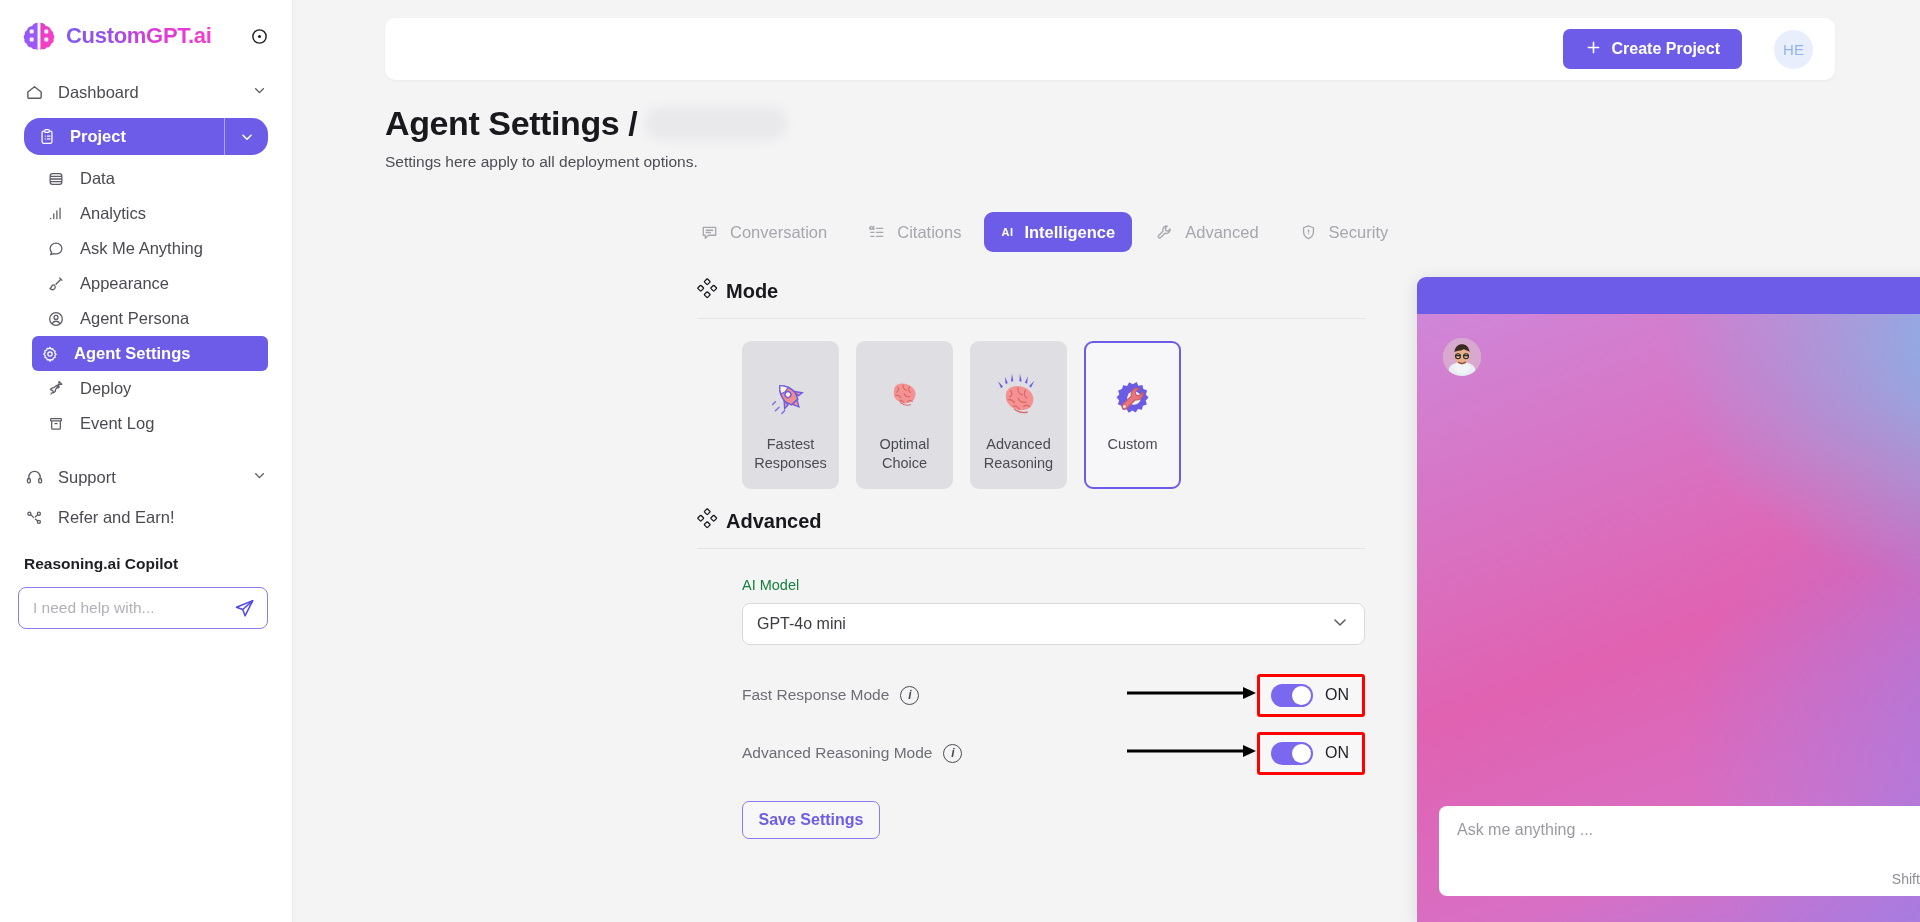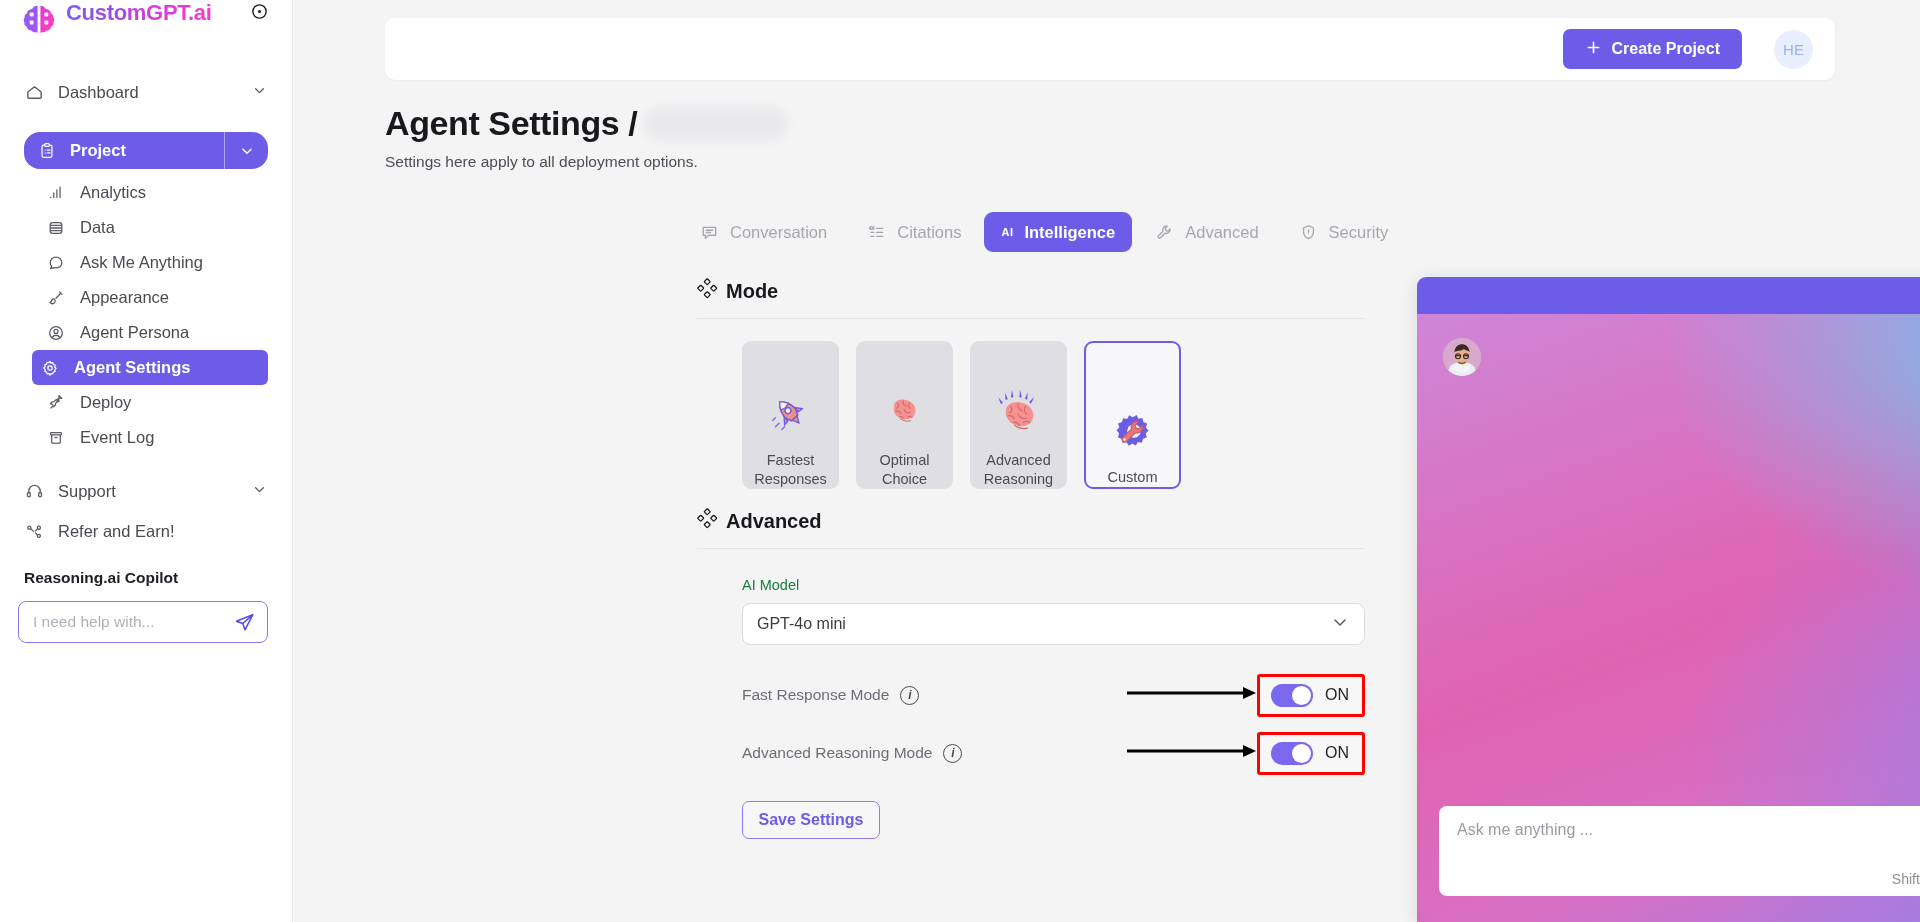--- a/index.html
+++ b/index.html
@@ -13,21 +13,21 @@
 
   
   .sidebar {
     width: 293px; height: 922px;
     background: #ffffff;
     border-right: 1px solid #e8e8ec;
     flex: 0 0 293px;
     position: relative;
   }
   .brand-row {
-    display: flex; 
+    display: flex; align-items: center;
     height: 72px; padding: 0 22px 0 20px;
   }
   .brand-logo { width: 38px; height: 38px; flex: 0 0 38px; }
   .brand-name {
     font-size: 22px; font-weight: bold; letter-spacing: -0.3px;
     margin-left: 8px;
     background: linear-gradient(90deg,#7c5cf0 0%, #9b4ded 30%, #d93bd6 60%, #f83ad0 100%);
     -webkit-background-clip: text; background-clip: text;
     -webkit-text-fill-color: transparent; color: transparent;
     white-space: nowrap;
@@ -41,21 +41,21 @@
   .nav-top-item {
     display: flex; align-items: center; gap: 14px;
     height: 40px; color: #4a4a52; font-size: 16.5px;
     cursor: pointer;
   }
   .nav-top-item .ico { width: 20px; display:flex; justify-content:center; color:#5c5c66; }
   .nav-top-item .chev { margin-left: auto; color:#5c5c66; }
 
   .project-pill {
     display: flex; align-items: center;
-    height: 37px; margin-top: 20px;
+    height: 37px; margin-top: 6px;
     background: #6c5ce7; border-radius: 16px;
     color: #fff; cursor: pointer;
   }
   .project-pill .ico { width: 20px; margin: 0 13px 0 13px; display:flex; justify-content:center;}
   .project-pill .plabel { font-size: 16.5px; font-weight: bold; }
   .project-pill .pchev {
     margin-left: auto; width: 44px; height: 37px;
     display: flex; align-items: center; justify-content: center;
     border-left: 1px solid rgba(255,255,255,.45);
   }
@@ -158,21 +158,21 @@
     height: 1px; background: #e4e4e8; margin-top: 14px;
   }
   .sec-mode { position: absolute; left: 404px; top: 278px; width: 668px; }
   .sec-adv  { position: absolute; left: 404px; top: 508px; width: 668px; }
 
   .mode-cards { display: flex; gap: 17px; margin-top: 22px; padding-left: 45px; }
   .mode-card {
     width: 97px; height: 148px;
     background: #dedee3; border-radius: 9px;
     display: flex; flex-direction: column;
-    align-items: center; justify-content: flex-end;
+    align-items: center; justify-content: flex-start;
     padding-top: 30px; cursor: pointer;
   }
   .mode-card .m-ico { height: 54px; display:flex; align-items:center; }
   .mode-card .m-label {
     font-size: 14.5px; color: #4b4b53; text-align: center;
     line-height: 19px; margin-top: 10px; padding: 0 4px;
   }
   .mode-card.selected {
     background: #f7f7f9; border: 2px solid #6c5ce7;
     padding-top: 28px;
@@ -334,36 +334,36 @@
           <svg width="18" height="18" viewBox="0 0 20 20" fill="none" stroke="#fff" stroke-width="1.7" stroke-linecap="round" stroke-linejoin="round">
               <path d="M5.5 8 10 12.5 14.5 8"></path>
             </svg>
         </span>
       </div>
 
       <div class="sub-nav">
 
         <div class="sub-item">
           <span class="ico">
+            <svg width="18" height="18" viewBox="0 0 20 20" fill="none" stroke="currentColor" stroke-width="1.4">
+              <rect x="3.5" y="4" width="13" height="12" rx="2.6"></rect>
+                <path d="M3.5 10h13M3.5 7h13M3.5 13h13"></path>
+            </svg>
+          </span>
+          <span>Data</span>
+        </div>
+
+        <div class="sub-item">
+          <span class="ico">
             <svg width="18" height="18" viewBox="0 0 20 20" fill="none" stroke="currentColor" stroke-width="1.4" stroke-linecap="round">
               <circle cx="4" cy="15" r=".9" fill="currentColor" stroke="none"></circle>
               <path d="M7.5 15V10M11 15V6.5M14.5 15V3.5"></path>
             </svg>
           </span>
           <span>Analytics</span>
-        </div>
-
-        <div class="sub-item">
-          <span class="ico">
-            <svg width="18" height="18" viewBox="0 0 20 20" fill="none" stroke="currentColor" stroke-width="1.4">
-              <rect x="3.5" y="4" width="13" height="12" rx="2.6"></rect>
-                <path d="M3.5 10h13M3.5 7h13M3.5 13h13"></path>
-            </svg>
-          </span>
-          <span>Data</span>
         </div>
 
         <div class="sub-item">
           <span class="ico">
             <svg width="18" height="18" viewBox="0 0 20 20" fill="none" stroke="currentColor" stroke-width="1.4" stroke-linejoin="round">
               <path d="M16.5 9.6c0 3.4-2.9 5.9-6.5 5.9-.8 0-1.6-.1-2.3-.4l-3.7 1.2 1.2-2.7A5.7 5.7 0 0 1 3.5 9.6c0-3.3 2.9-6 6.5-6s6.5 2.7 6.5 6z"></path>
             </svg>
           </span>
           <span>Ask Me Anything</span>
         </div>

